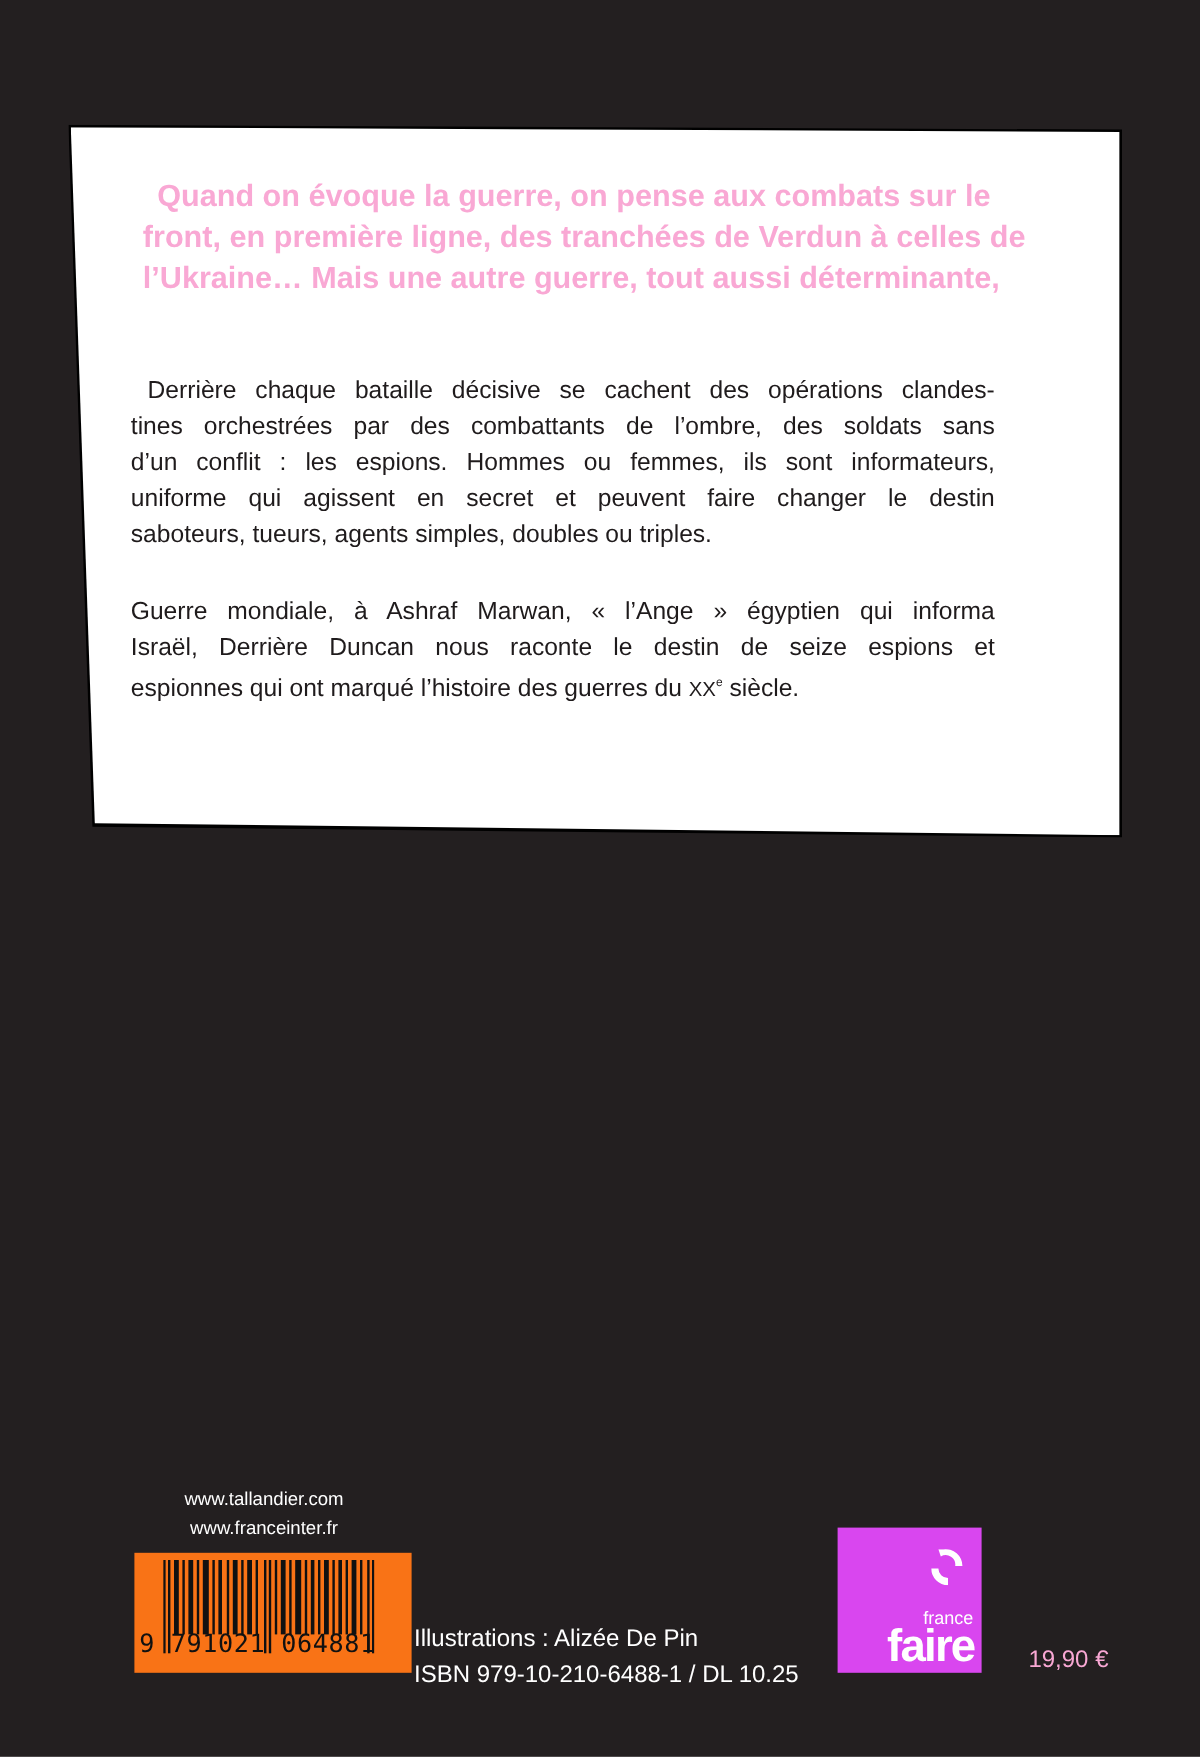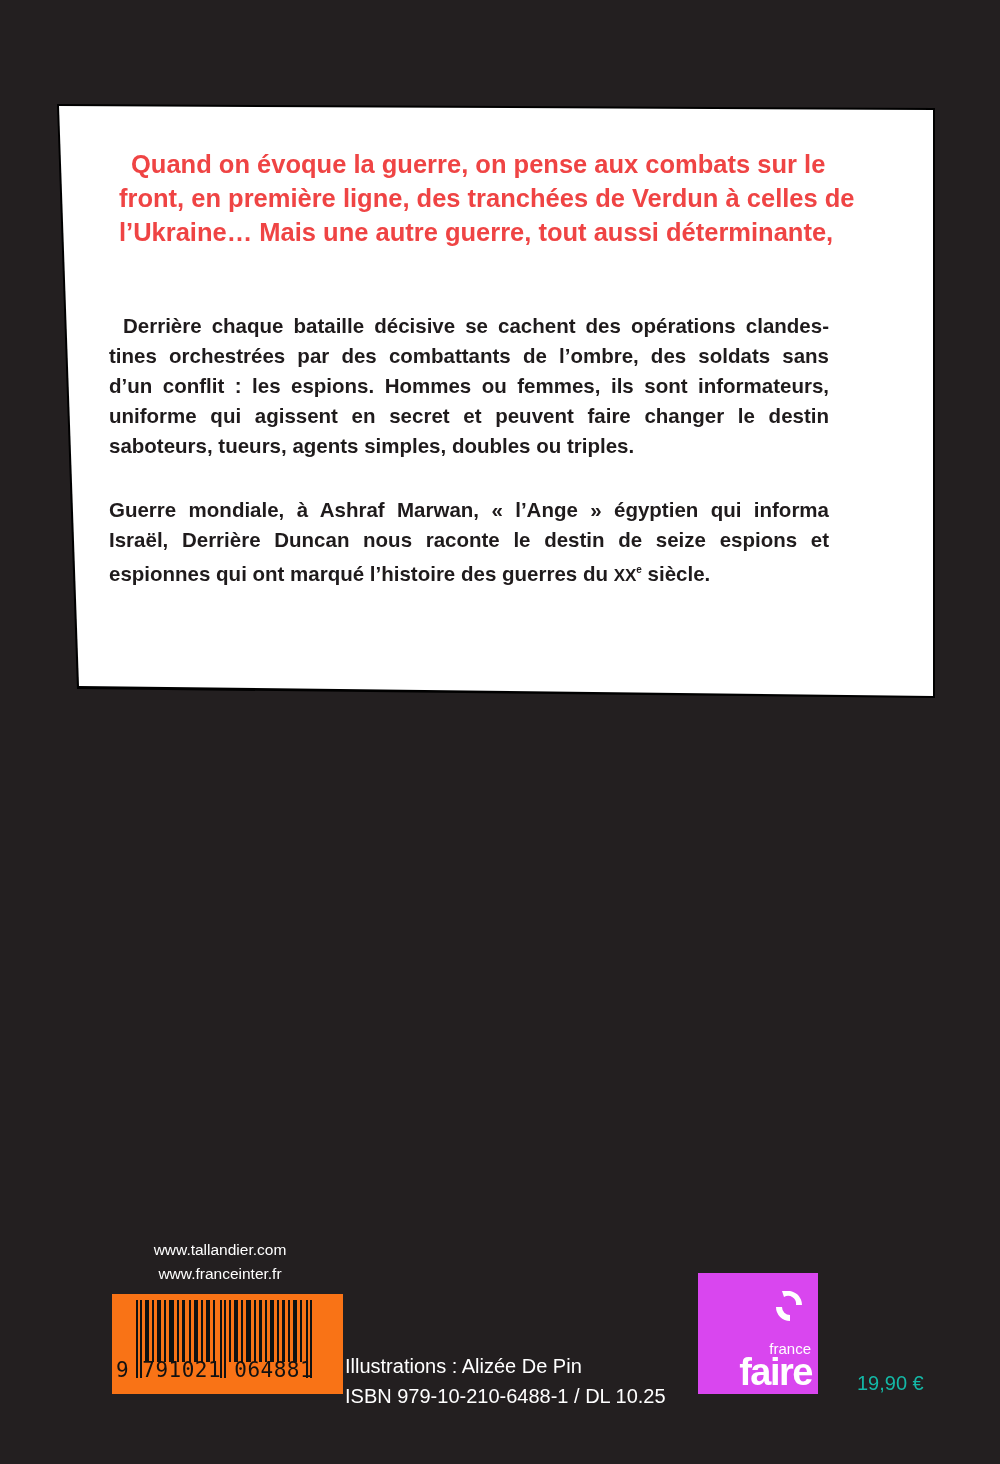--- a/index.html
+++ b/index.html
@@ -13,28 +13,28 @@
     background:#ffffff;
     clip-path: polygon(59px 106px, 933px 110px, 933px 696px, 79px 686px);
   }
   .panel-shadow {
     position:absolute; left:0; top:0; width:1000px; height:1464px;
     background:#000;
     clip-path: polygon(57px 104px, 935px 108px, 935px 698px, 77px 689px);
   }
   .lead {
     position:absolute; left:119px; top:147px; width:700px;
-    color:#ef4444; font-weight:bold; font-size:25.5px; line-height:34px;
+    color:#f9a8d4; font-weight:bold; font-size:25.5px; line-height:34px;
     margin:0;
   }
   .lead span { display:block; white-space:nowrap; }
   .lead .l0 { padding-left:12px; }
   .para {
     position:absolute; left:109px; width:720px;
-    color:#1f1b1c; font-size:20.5px; line-height:30px; margin:0;font-weight:bold;
+    color:#1f1b1c; font-size:20.5px; line-height:30px; margin:0;
   }
   .para span { display:block; white-space:nowrap; }
   .para .just { text-align:justify; text-align-last:justify; }
   .para .indent { padding-left:14px; }
   .p1 { top:311px; }
   .p2 { top:495px; }
   .urls {
     position:absolute; left:120px; top:1238px; width:200px;
     color:#ffffff; font-size:15.5px; line-height:24px; text-align:center;
   }
@@ -65,21 +65,21 @@
     position:absolute; right:7px; top:68px;
     color:#fff; font-size:15px; line-height:16px; font-weight:normal;
   }
   .fi-logo .inter {
     position:absolute; right:6px; top:80px;
     color:#fff; font-size:38px; line-height:38px; font-weight:bold; letter-spacing:-1.5px;
   }
   .fi-logo .mark { position:absolute; left:78px; top:18px; width:28px; height:30px; }
   .price {
     position:absolute; left:857px; top:1371px;
-    color:#14b8a6; font-size:20px; line-height:24px; white-space:nowrap;
+    color:#f9a8d4; font-size:20px; line-height:24px; white-space:nowrap;
   }
 </style>
 </head>
 <body>
 
 <div class="panel-shadow"></div>
 <div class="panel"></div>
 
 <div class="lead">
   <span class="l0">Quand on évoque la guerre, on pense aux combats sur le</span>

